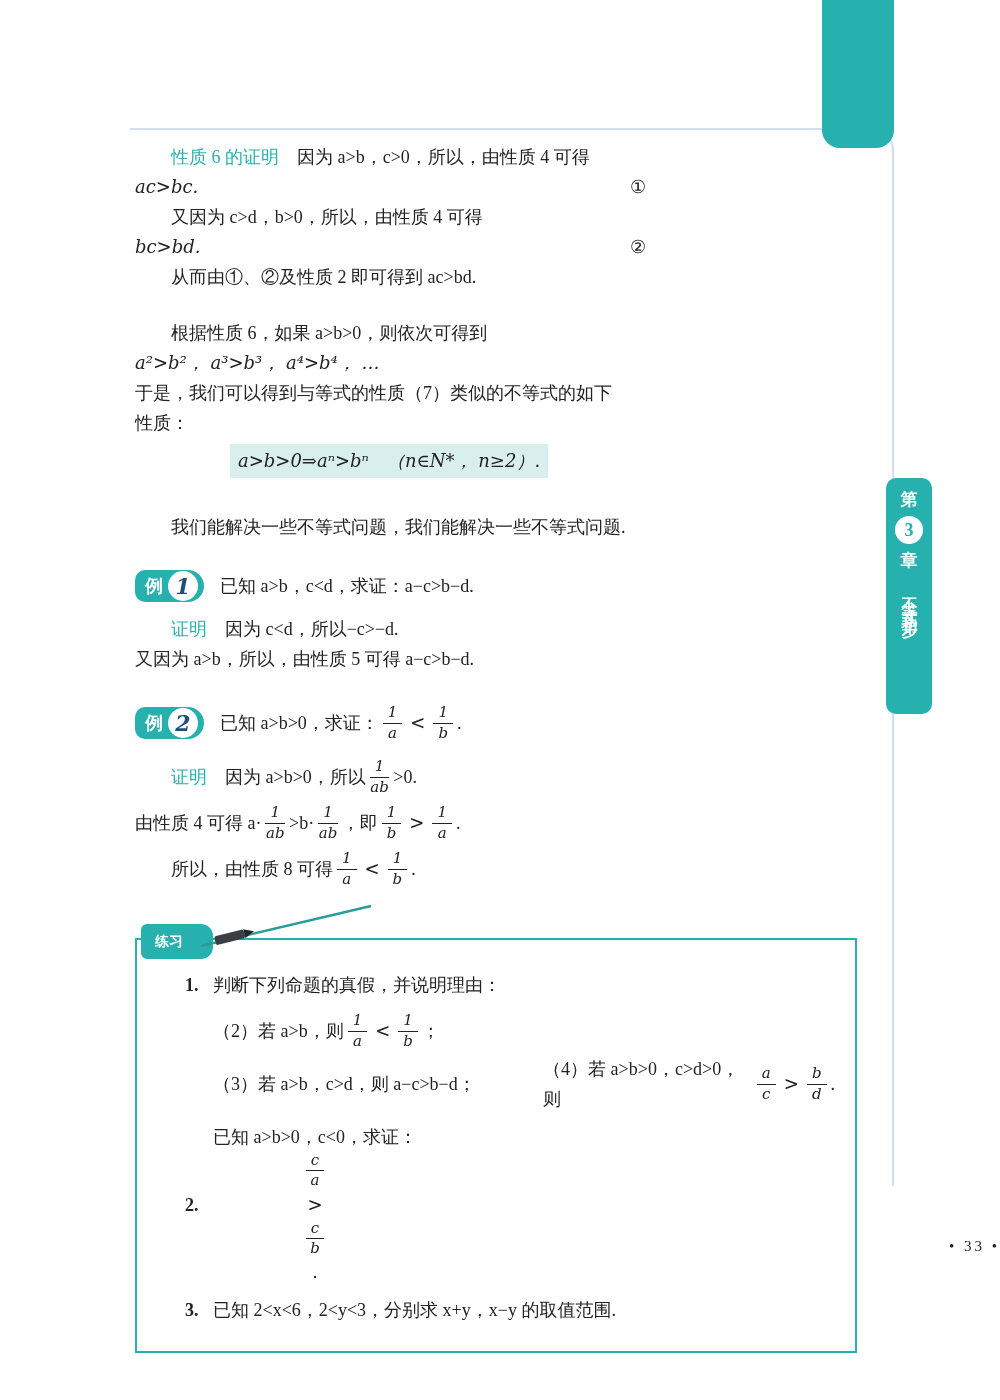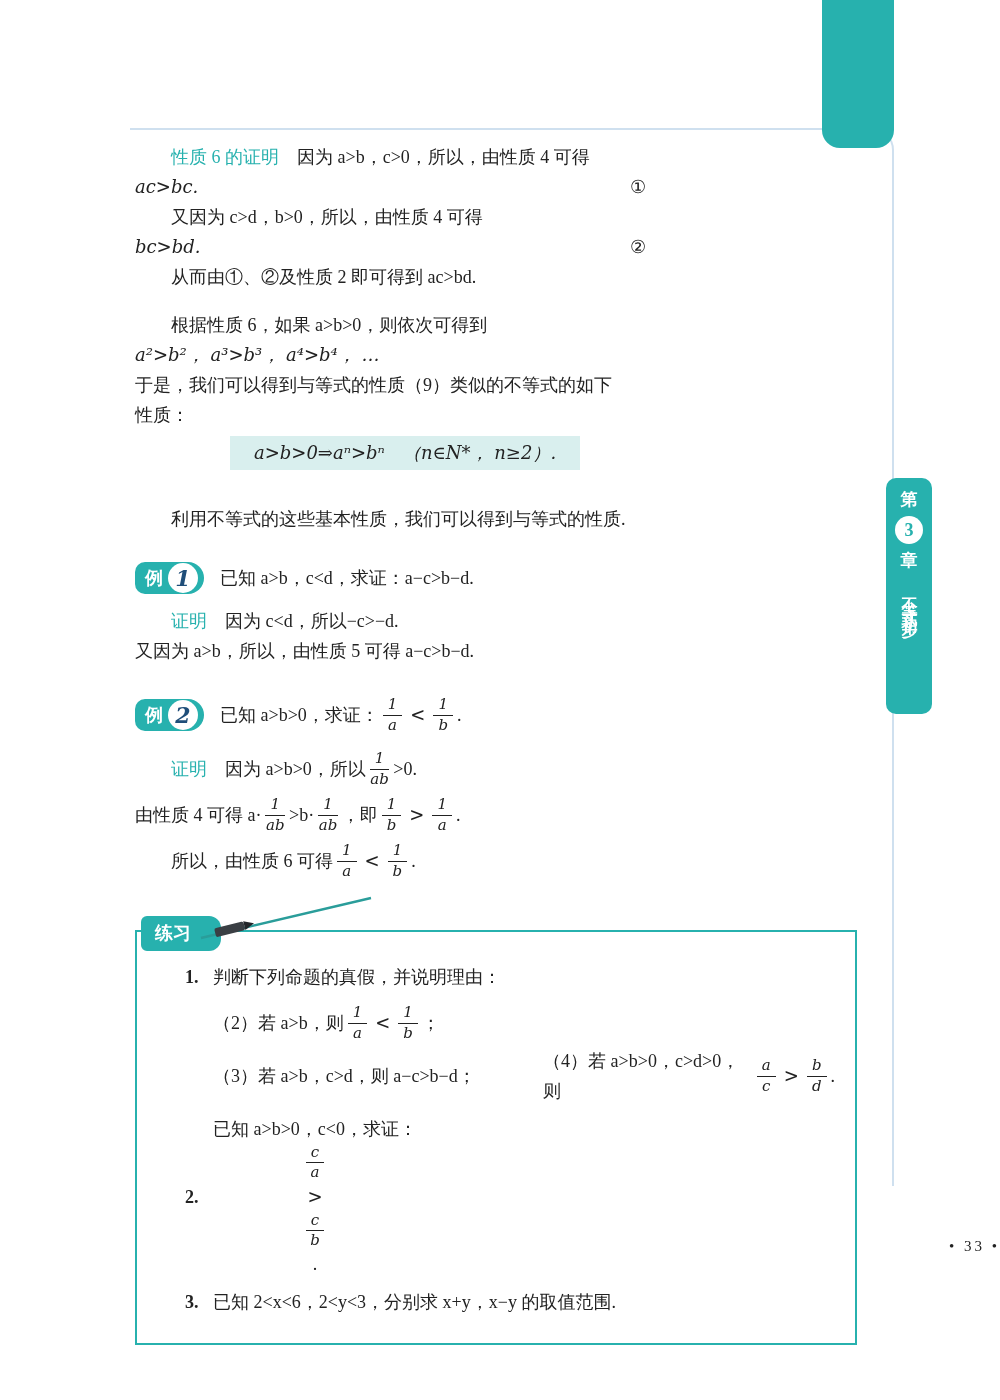--- a/index.html
+++ b/index.html
@@ -52,24 +52,24 @@
     position: absolute; left: 135px; top: 142px; width: 722px;
     font-size: 18px; line-height: 30px; z-index: 2;
   }
   .para { text-indent: 2em; }
   .noindent { text-indent: 0; }
   .teal-label { color: #27b1ae; font-weight: normal; }
   .spacer2 { display: inline-block; width: 1em; }
   .math { font-family: "DejaVu Serif", serif; font-style: italic; }
   .eq-row { position: relative; width: 520px; text-align: left; height: 30px; }
   .eq-tag { position: absolute; left: 495px; top: 0; font-style: normal; }
-  .gap26 { margin-top: 18px; }
+  .gap26 { margin-top: 26px; }
   .highlight-wrap { margin-top: 6px; margin-left: 95px; height: 34px; }
   .highlight {
-    display: inline-block; background: #d9efee; padding: 2px 24px;
+    display: inline-block; background: #d9efee; padding: 2px 8px;
     font-family: "DejaVu Serif", serif; font-style: italic;
   }
   .bridge { margin-top: 34px; }
   
   .ex-row { display: flex; align-items: center; margin-top: 24px; min-height: 40px; }
   .ex-badge {
     display: inline-flex; align-items: center;
     background: #27b1ae; border-radius: 10px 16px 16px 10px;
     padding: 2px 6px 2px 10px; margin-right: 16px; height: 32px; flex: none;
   }
@@ -90,21 +90,21 @@
     font-family: "DejaVu Serif", serif; font-style: italic;
     font-size: 15px; line-height: 1.15; margin: 0 4px; vertical-align: middle;
   }
   .fnum { display: block; border-bottom: 1.5px solid #222; padding: 0 5px 1px; }
   .fden { display: block; padding-top: 1px; }
   .op { margin: 0 4px; font-family: "DejaVu Serif", serif; }
   
   .practice { position: relative; margin-top: 46px; width: 722px; }
   .practice-tab {
     position: absolute; top: -14px; left: 6px;
-    background: #27b1ae; color: #fff; font-weight: bold; font-size: 18px;
+    background: #27b1ae; color: #fff; font-weight: bold; font-size: 14px;
     border-radius: 6px 12px 12px 6px; padding: 2px 30px 3px 14px;
     z-index: 4; font-family: "Liberation Sans", sans-serif;
   }
   .pencil-deco { position: absolute; left: 58px; top: -36px; z-index: 5; }
   .practice-box {
     border: 2px solid #27b1ae; padding: 30px 20px 18px 48px;
     position: relative; z-index: 2; background: #fff;
   }
   .q { display: flex; align-items: flex-start; margin-bottom: 8px; }
   .q.center { align-items: center; }
@@ -153,27 +153,27 @@
       <span class="math">bc&gt;bd.</span>
       <span class="eq-tag">②</span>
     </div>
 
     <p class="para">从而由①、②及性质 2 即可得到 ac&gt;bd.</p>
 
     <p class="para gap26">根据性质 6，如果 a&gt;b&gt;0，则依次可得到</p>
     <div class="eq-row">
       <span class="math">a²&gt;b²， a³&gt;b³， a⁴&gt;b⁴， …</span>
     </div>
-    <p class="noindent"><span>于是，我们可以得到与等式的性质（9）类似的不等式的如下</span><br><span>性质：</span></p>
+    <p class="noindent"><span>于是，我们可以得到与等式的性质（7）类似的不等式的如下</span><br><span>性质：</span></p>
 
     <div class="highlight-wrap">
       <span class="highlight">a&gt;b&gt;0⇒aⁿ&gt;bⁿ　（n∈N*， n≥2）.</span>
     </div>
 
-    <p class="para bridge">利用不等式的这些基本性质，我们可以得到与等式的性质.</p>
+    <p class="para bridge">我们能解决一些不等式问题，我们能解决一些不等式问题.</p>
 
     <div class="ex-row">
       <span class="ex-badge">
         <span class="ex-badge-cn">例</span>
         <span class="ex-badge-num">1</span>
       </span>
       <span>已知 a&gt;b，c&lt;d，求证：a−c&gt;b−d.</span>
     </div>
     <p class="para proof-row"><span class="teal-label">证明</span><span class="spacer2"></span><span>因为 c&lt;d，所以−c&gt;−d.</span></p>
     <p class="noindent">又因为 a&gt;b，所以，由性质 5 可得 a−c&gt;b−d.</p>
@@ -225,21 +225,21 @@
         </span>
       <span class="op">&gt;</span>
       <span class="frac">
           <span class="fnum">1</span>
           <span class="fden">a</span>
         </span>
       <span>.</span>
     </div>
 
     <div class="frac-row indent2">
-      <span>所以，由性质 6 可得</span>
+      <span>所以，由性质 8 可得</span>
       <span class="frac">
           <span class="fnum">1</span>
           <span class="fden">a</span>
         </span>
       <span class="op">&lt;</span>
       <span class="frac">
           <span class="fnum">1</span>
           <span class="fden">b</span>
         </span>
       <span>.</span>

